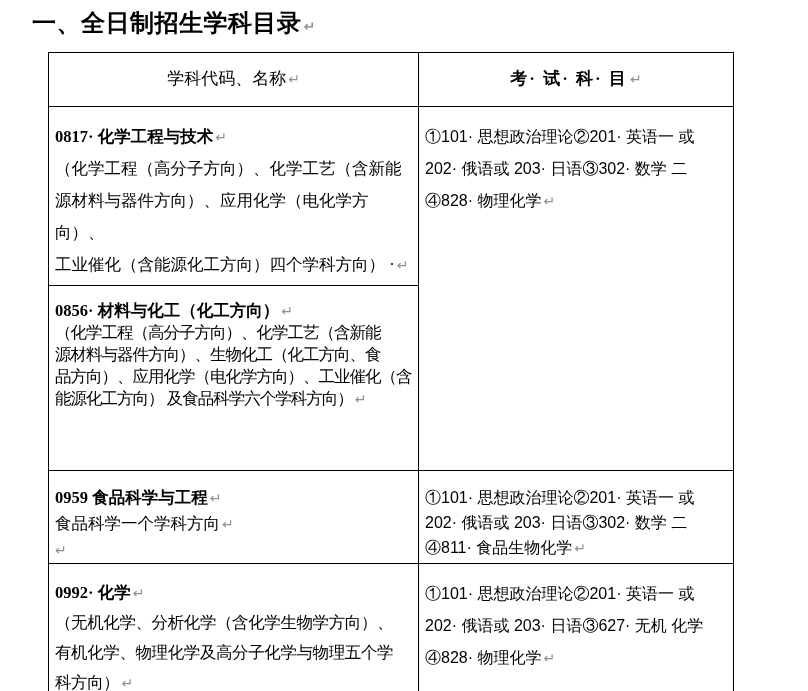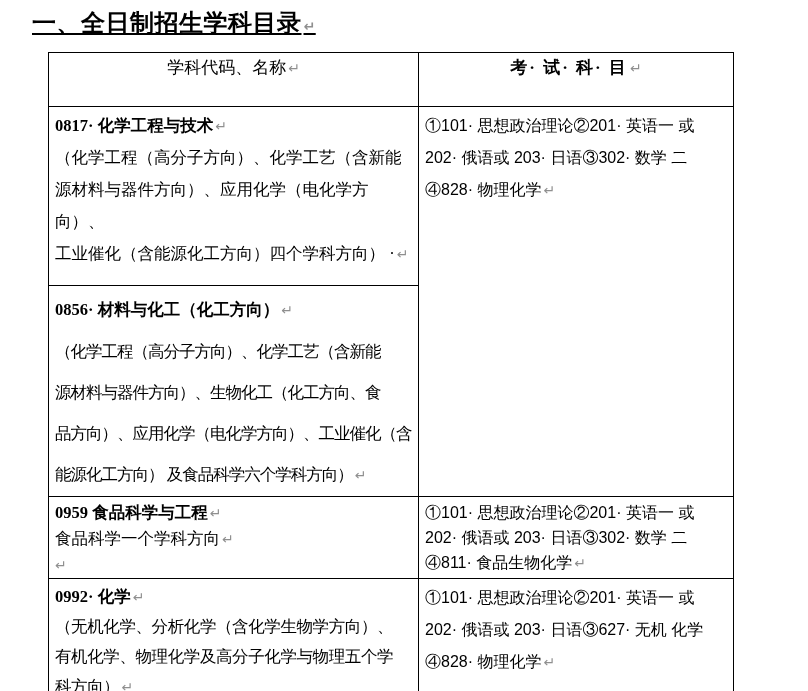--- a/index.html
+++ b/index.html
@@ -10,49 +10,48 @@
     font-family:"Liberation Serif", serif;
     color:#000000;
     overflow:hidden;
   }
   .doc-title{
     position:absolute;left:32px;top:7px;margin:0;
     font-family:"Liberation Sans", sans-serif;
     font-weight:700;font-size:24px;line-height:32px;
     letter-spacing:0.5px;color:#000;
     white-space:nowrap;
-    text-decoration:underline;
   }
   table.catalog{
     position:absolute;left:48px;top:52px;
     border-collapse:collapse;table-layout:fixed;
     width:685px;
     font-size:16.5px;color:#000;
   }
   table.catalog td{
     border:1.5px solid #000;
     vertical-align:top;
-    padding:3px 6px 0 6px;
+    padding:14px 6px 0 6px;
     overflow:hidden;
   }
   td.hdr{
     text-align:center;vertical-align:middle;
     font-size:17px;padding:0 0;
   }
   td.hdr .hdr-right-txt{letter-spacing:2px;font-weight:bold;}
   .para{margin:0;white-space:pre-line;}
   .code{font-weight:700;}
   .mark{
     color:#8f8f8f;
     font-family:"DejaVu Sans", sans-serif;
     font-size:14px;
     margin-left:2px;
   }
   .lh32{line-height:32px;}
-  .lh33{line-height:41px;}
+  .lh33{line-height:22px;}
   .lh30{line-height:30px;}
   .lh25{line-height:25px;}
   .tight{letter-spacing:-1px;}
   td.exam{
     font-family:"Liberation Sans", sans-serif;
     font-size:16px;
     padding-top:5px;
     margin-top:42px;
   }
 </style>

